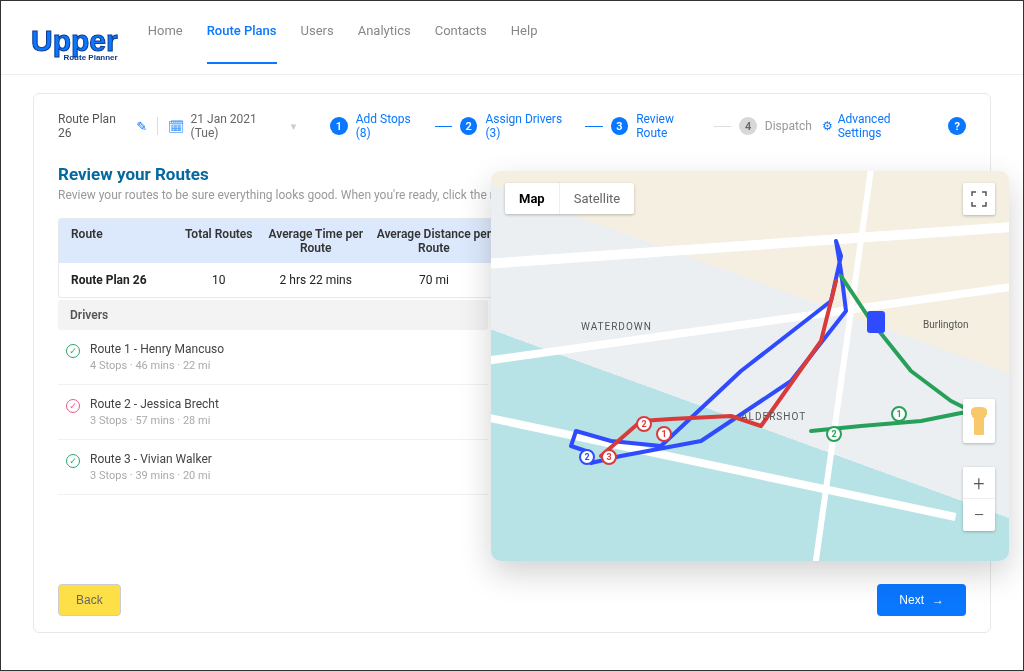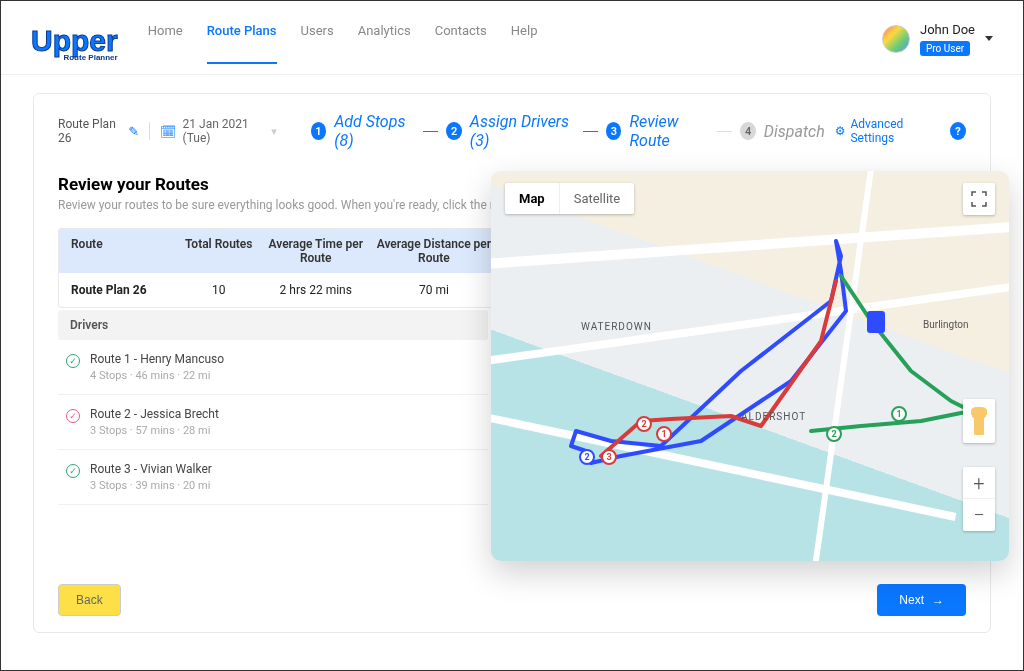--- a/index.html
+++ b/index.html
@@ -123,39 +123,39 @@
     display:flex; align-items:center; gap:8px;
     margin-left: 24px;
   }
   .step-circ {
     width:18px;height:18px;border-radius:50%;
     background:#0a77ff;color:#fff;
     display:flex;align-items:center;justify-content:center;
     font-size:11px;font-weight:600;
   }
   .step-circ.inactive { background:#d8d8d8; color:#666;}
-  .step-label { color:#0a77ff; font-size:16px;font-style:italic; }
+  .step-label { color:#0a77ff; font-size:12px; }
   .step-label.inactive { color:#999; }
   .step-line { width:18px; height:1px; background:#0a77ff; }
   .step-line.inactive { background:#ddd; }
 
   .plan-right {
     margin-left:auto;
     display:flex; align-items:center; gap:14px;
   }
   .adv-link { color:#0a77ff; font-size:12px; display:flex; align-items:center; gap:5px; cursor:pointer;}
   .help-btn {
     width:18px;height:18px;border-radius:50%;
     background:#0a77ff;color:#fff;font-size:11px;
     display:flex;align-items:center;justify-content:center;
     font-weight:700;cursor:pointer;
   }
 
   .section-title {
-    font-size: 17px; font-weight: 700; color:#000000;
+    font-size: 17px; font-weight: 700; color:#0369a1;
     margin-top: 24px;
   }
   .section-sub {
     font-size: 12px; color:#999; margin-top:4px;
   }
 
   
   .summary-table {
     margin-top: 16px;
     width: 448px;
@@ -302,28 +302,20 @@
       <span class="tagline">Route Planner</span>
     </div>
     <ul class="nav-links">
       <li>Home</li>
       <li class="active">Route Plans</li>
       <li>Users</li>
       <li>Analytics</li>
       <li>Contacts</li>
       <li>Help</li>
     </ul>
-    <div class="user-area">
-      <div class="avatar"></div>
-      <div class="user-meta">
-        <div class="uname">John Doe</div>
-        <div class="badge">Pro User</div>
-      </div>
-      <div class="caret-down"></div>
-    </div>
   </div>
 
   <div class="content-card">
 
     <div class="plan-bar">
       <div class="plan-name">
         <span>Route Plan 26</span>
         <span class="edit-icon">✎</span>
       </div>
       <div class="vr"></div>

